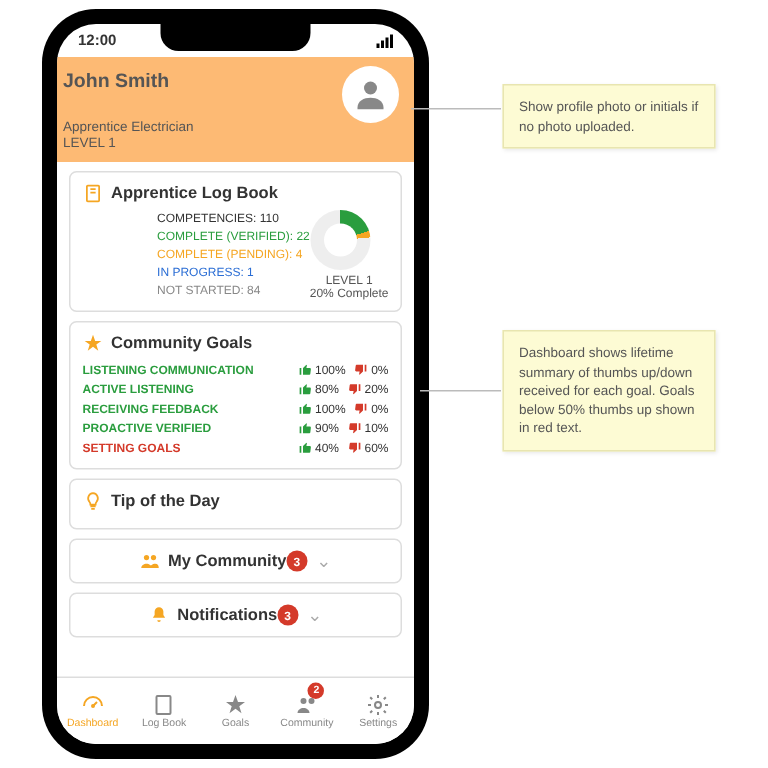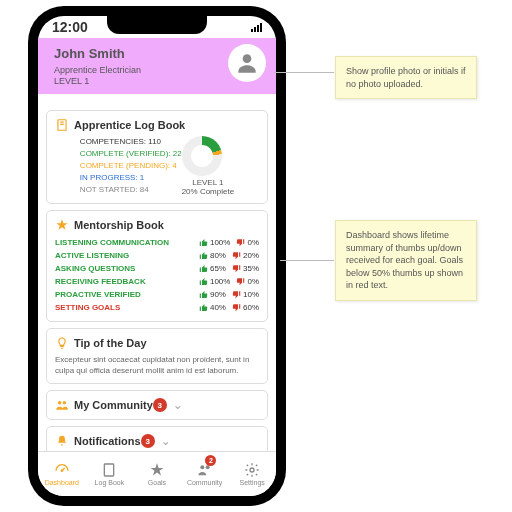--- a/index.html
+++ b/index.html
@@ -1,47 +1,47 @@
 <!DOCTYPE html>
 <html><head>
 <meta charset="utf-8">
 <style>
 body{margin:0;background:#fff;font-family:-apple-system,Helvetica,Arial,sans-serif;font-size:11px;color:#333;width:512px;height:512px;position:relative}
 .phone{position:absolute;left:28px;top:6px;width:258px;height:500px;background:#000;border-radius:36px;padding:10px 10px;box-sizing:border-box}
 .screen{width:100%;height:100%;background:#fff;border-radius:26px;overflow:hidden;position:relative}
 .notch{position:absolute;top:0;left:50%;transform:translateX(-50%);width:100px;height:18px;background:#000;border-radius:0 0 12px 12px;z-index:10}
-.statusbar{height:22px;display:flex;justify-content:space-between;align-items:center;padding:0 14px;font-size:14px;font-weight:600}
+.statusbar{height:22px;display:flex;justify-content:space-between;align-items:center;padding:0 14px;font-size:10px;font-weight:600}
 .signal{display:flex;gap:1px;align-items:flex-end}
 .signal i{width:2px;background:#000;display:block}
 .signal i:nth-child(1){height:3px}.signal i:nth-child(2){height:5px}.signal i:nth-child(3){height:7px}.signal i:nth-child(4){height:9px}
-.header{background:#f0abfc;padding:8px 16px;position:relative}
+.header{background:#fdba74;padding:8px 4px;position:relative}
 .uname{font-size:13px;font-weight:600;color:#555}
-.urole{font-size:9px;color:#555;margin-top:4px}
+.urole{font-size:9px;color:#555;margin-top:18px}
 .ulevel{font-size:9px;color:#555;margin-top:1px}
 .avatar{position:absolute;right:10px;top:6px;width:38px;height:38px;border-radius:50%;background:#fff;display:flex;align-items:center;justify-content:center}
 .avatar svg{width:26px;height:26px}
-.content{padding:16px 8px;height:calc(100% - 108px);overflow:hidden}
+.content{padding:6px 8px;height:calc(100% - 108px);overflow:hidden}
 .card{border:1px solid #ddd;border-radius:5px;padding:7px 8px;margin-bottom:6px;background:#fff}
 .cardhead{display:flex;align-items:center;gap:5px;margin-bottom:4px}
 .cardtitle{font-size:11px;font-weight:700;color:#333}
 .icon{width:14px;height:14px;flex-shrink:0}
 .stat{font-size:8px;line-height:1.5}
 .stat.comp{color:#333}.stat.ver{color:#2a9d3e}.stat.pen{color:#f5a623}.stat.prog{color:#2a6dd4}.stat.ns{color:#888}
-.logrow{display:flex;justify-content:center;align-items:flex-start}
+.logrow{display:flex;justify-content:flex-end;align-items:flex-start}
 .chartcol{text-align:center;font-size:8px;color:#555}
 .pie{width:40px;height:40px;border-radius:50%;background:conic-gradient(#2a9d3e 0 72deg,#f5a623 72deg 85deg,#eee 85deg 360deg);margin-bottom:2px;position:relative}
 .pie::after{content:"";position:absolute;inset:9px;background:#fff;border-radius:50%}
 .goalrow{display:flex;justify-content:space-between;align-items:center;font-size:8px;padding:2px 0}
 .goalname{color:#2a9d3e;font-weight:600}
 .goalname.bad{color:#d43a2a}
 .goalvals{display:flex;gap:6px;align-items:center}
 .thumb{display:inline-flex;align-items:flex-end;gap:2px;color:#333}
 .thumb svg{width:9px;height:9px}
 .tiptext{font-size:8px;color:#666;line-height:1.4}
-.collapse{display:flex;justify-content:flex-start;align-items:center}
+.collapse{display:flex;justify-content:center;align-items:center}
 .badge{background:#d43a2a;color:#fff;border-radius:50%;width:14px;height:14px;display:flex;align-items:center;justify-content:center;font-size:8px;font-weight:700}
 .tabbar{position:absolute;bottom:0;left:0;right:0;height:44px;border-top:1px solid #ddd;background:#fff;display:flex}
 .tab{flex:1;display:flex;flex-direction:column;align-items:center;justify-content:center;font-size:7px;color:#888;position:relative}
 .tab.active{color:#f5a623}
 .tab svg{width:16px;height:16px;margin-bottom:1px}
 .tabbadge{position:absolute;top:3px;right:12px;background:#d43a2a;color:#fff;border-radius:50%;width:11px;height:11px;font-size:7px;display:flex;align-items:center;justify-content:center;font-weight:700}
 .note{position:absolute;background:#fdfbd4;border:1px solid #e8e5b0;padding:8px 10px;font-size:9px;color:#555;line-height:1.4;width:120px;box-shadow:1px 1px 3px rgba(0,0,0,0.1)}
 .note1{left:335px;top:56px}
 .note2{left:335px;top:220px}
 .connector{position:absolute;height:1px;background:#bbb}
@@ -100,21 +100,21 @@
       <div>20% Complete</div>
     </div>
   </div>
 </div>
 
 <div class="card">
   <div class="cardhead">
     <svg class="icon" viewBox="0 0 24 24" fill="#f5a623">
               <path d="M12 2l2.5 7h7l-5.7 4.2 2.2 7-6-4.5-6 4.5 2.2-7L2.5 9h7z"></path>
             </svg>
-    <span class="cardtitle">Mentorship Book</span>
+    <span class="cardtitle">Community Goals</span>
   </div>
   <div id="goals">
             <div class="goalrow">
               <span class="goalname">LISTENING COMMUNICATION</span>
               <span class="goalvals">
                 <span class="thumb"><svg viewBox="0 0 24 24" fill="#2a9d3e">
                     <path d="M2 21h3V9H2v12zM22 11c0-1-1-2-2-2h-6l1-5-1-1-6 6v12h11c1 0 2-1 2-2l1-8z"></path>
                   </svg> 100%</span>
                 <span class="thumb"><svg viewBox="0 0 24 24" fill="#d43a2a">
                     <path d="M22 3h-3v12h3V3zM2 13c0 1 1 2 2 2h6l-1 5 1 1 6-6V3H5c-1 0-2 1-2 2l-1 8z"></path>
@@ -123,31 +123,20 @@
             </div>
             <div class="goalrow">
               <span class="goalname">ACTIVE LISTENING</span>
               <span class="goalvals">
                 <span class="thumb"><svg viewBox="0 0 24 24" fill="#2a9d3e">
                     <path d="M2 21h3V9H2v12zM22 11c0-1-1-2-2-2h-6l1-5-1-1-6 6v12h11c1 0 2-1 2-2l1-8z"></path>
                   </svg> 80%</span>
                 <span class="thumb"><svg viewBox="0 0 24 24" fill="#d43a2a">
                     <path d="M22 3h-3v12h3V3zM2 13c0 1 1 2 2 2h6l-1 5 1 1 6-6V3H5c-1 0-2 1-2 2l-1 8z"></path>
                   </svg> 20%</span>
-              </span>
-            </div>
-            <div class="goalrow">
-              <span class="goalname">ASKING QUESTIONS</span>
-              <span class="goalvals">
-                <span class="thumb"><svg viewBox="0 0 24 24" fill="#2a9d3e">
-                    <path d="M2 21h3V9H2v12zM22 11c0-1-1-2-2-2h-6l1-5-1-1-6 6v12h11c1 0 2-1 2-2l1-8z"></path>
-                  </svg> 65%</span>
-                <span class="thumb"><svg viewBox="0 0 24 24" fill="#d43a2a">
-                    <path d="M22 3h-3v12h3V3zM2 13c0 1 1 2 2 2h6l-1 5 1 1 6-6V3H5c-1 0-2 1-2 2l-1 8z"></path>
-                  </svg> 35%</span>
               </span>
             </div>
             <div class="goalrow">
               <span class="goalname">RECEIVING FEEDBACK</span>
               <span class="goalvals">
                 <span class="thumb"><svg viewBox="0 0 24 24" fill="#2a9d3e">
                     <path d="M2 21h3V9H2v12zM22 11c0-1-1-2-2-2h-6l1-5-1-1-6 6v12h11c1 0 2-1 2-2l1-8z"></path>
                   </svg> 100%</span>
                 <span class="thumb"><svg viewBox="0 0 24 24" fill="#d43a2a">
                     <path d="M22 3h-3v12h3V3zM2 13c0 1 1 2 2 2h6l-1 5 1 1 6-6V3H5c-1 0-2 1-2 2l-1 8z"></path>
@@ -179,21 +168,20 @@
           </div>
 </div>
 
 <div class="card">
   <div class="cardhead">
     <svg class="icon" viewBox="0 0 24 24" fill="none" stroke="#f5a623" stroke-width="2">
               <path d="M9 18h6M10 21h4M12 3a6 6 0 00-4 10c1 1 1 2 1 3h6c0-1 0-2 1-3a6 6 0 00-4-10z"></path>
             </svg>
     <span class="cardtitle">Tip of the Day</span>
   </div>
-  <div class="tiptext">Excepteur sint occaecat cupidatat non proident, sunt in culpa qui officia deserunt mollit anim id est laborum.</div>
 </div>
 
 <div class="card collapse">
   <div class="cardhead" style="margin:0">
     <svg class="icon" viewBox="0 0 24 24" fill="#f5a623">
               <circle cx="8" cy="8" r="3"></circle>
               <circle cx="16" cy="8" r="3"></circle>
               <path d="M2 20c0-3 3-5 6-5s6 2 6 5M12 20c0-3 3-5 6-5s4 2 4 5"></path>
             </svg>
     <span class="cardtitle">My Community</span>

